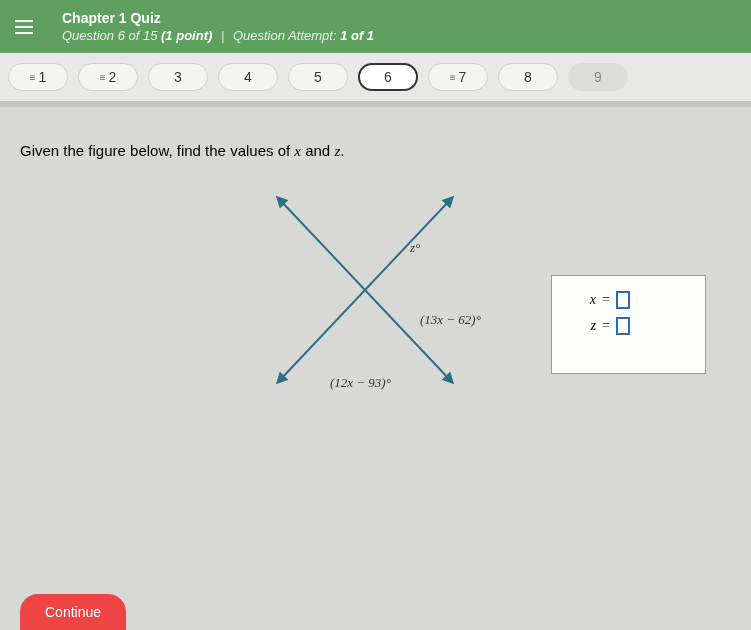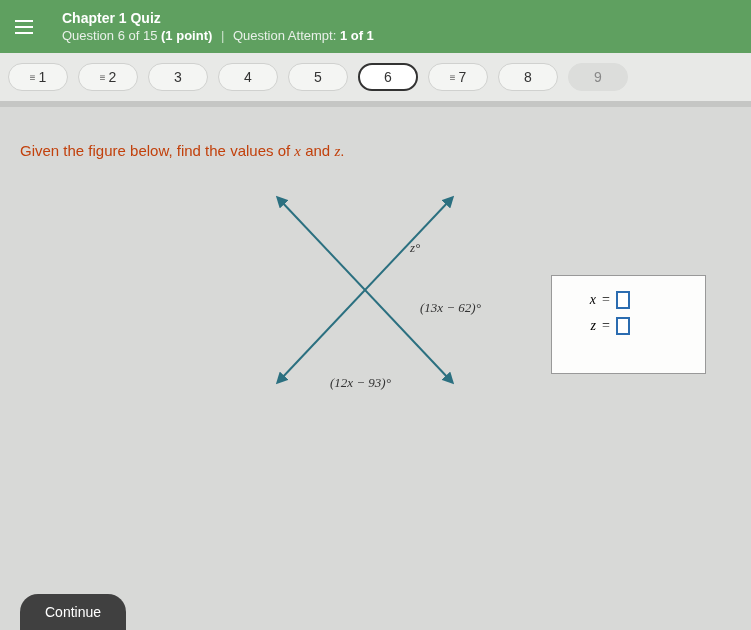--- a/index.html
+++ b/index.html
@@ -31,20 +31,21 @@
       background: #fff;
     }
     .header-text .title {
       font-size: 14px;
       font-weight: bold;
     }
     .header-text .subtitle {
       font-size: 13px;
       margin-top: 2px;
       color: #e8f0e8;
+      font-style: italic;
     }
     .header-text .subtitle b { color: #fff; }
     .divider-vert {
       color: #cde3cd;
       margin: 0 5px;
     }
     .nav-row {
       background: #e8e9e7;
       padding: 10px 8px;
       display: flex;
@@ -83,21 +84,21 @@
       height: 6px;
       background: #c5c6c4;
       width: 100%;
     }
     .content {
       padding: 35px 20px 10px 20px;
       position: relative;
     }
     .prompt {
       font-size: 15px;
-      color: #c2410c;
+      color: #000000;
     }
     .prompt .var { font-style: italic; font-family: 'Times New Roman', serif; }
     .figure-area {
       position: relative;
       margin-top: 20px;
       height: 300px;
     }
     .figure-svg {
       position: absolute;
       left: 200px;
@@ -133,21 +134,21 @@
     .answer-input {
       width: 14px;
       height: 18px;
       border: 2px solid #2b6cb0;
       background: #fff;
     }
     .continue-btn {
       position: absolute;
       bottom: 0;
       left: 20px;
-      background: #404040;
+      background: #ef4444;
       color: #fff;
       border: none;
       padding: 10px 25px;
       border-radius: 18px 18px 0 0;
       font-size: 14px;
       cursor: pointer;
     }
   </style>
 </head>
 <body>
@@ -212,21 +213,21 @@
     <svg class="figure-svg" width="260" height="230">
       <defs>
         <marker id="arrA" viewBox="0 0 10 10" refX="5" refY="5" markerWidth="6" markerHeight="6" orient="auto-start-reverse">
           <path d="M 0 0 L 10 5 L 0 10 z" fill="#2b7080"></path>
         </marker>
       </defs>
       <line x1="60" y1="20" x2="230" y2="200" stroke="#2b7080" stroke-width="2" marker-start="url(#arrA)" marker-end="url(#arrA)"></line>
       <line x1="230" y1="20" x2="60" y2="200" stroke="#2b7080" stroke-width="2" marker-start="url(#arrA)" marker-end="url(#arrA)"></line>
     </svg>
     <div class="angle-label" style="left:390px; top:60px;">z°</div>
-    <div class="angle-label" style="left:400px; top:120px;">(13x − 62)°</div>
+    <div class="angle-label" style="left:400px; top:132px;">(13x − 62)°</div>
     <div class="angle-label" style="left:310px; top:195px;">(12x − 93)°</div>
 
     <div class="answer-box">
       <div class="answer-row">
         <span class="lbl">x</span>
         <span>=</span>
         <div class="answer-input"></div>
       </div>
       <div class="answer-row">
         <span class="lbl">z</span>

